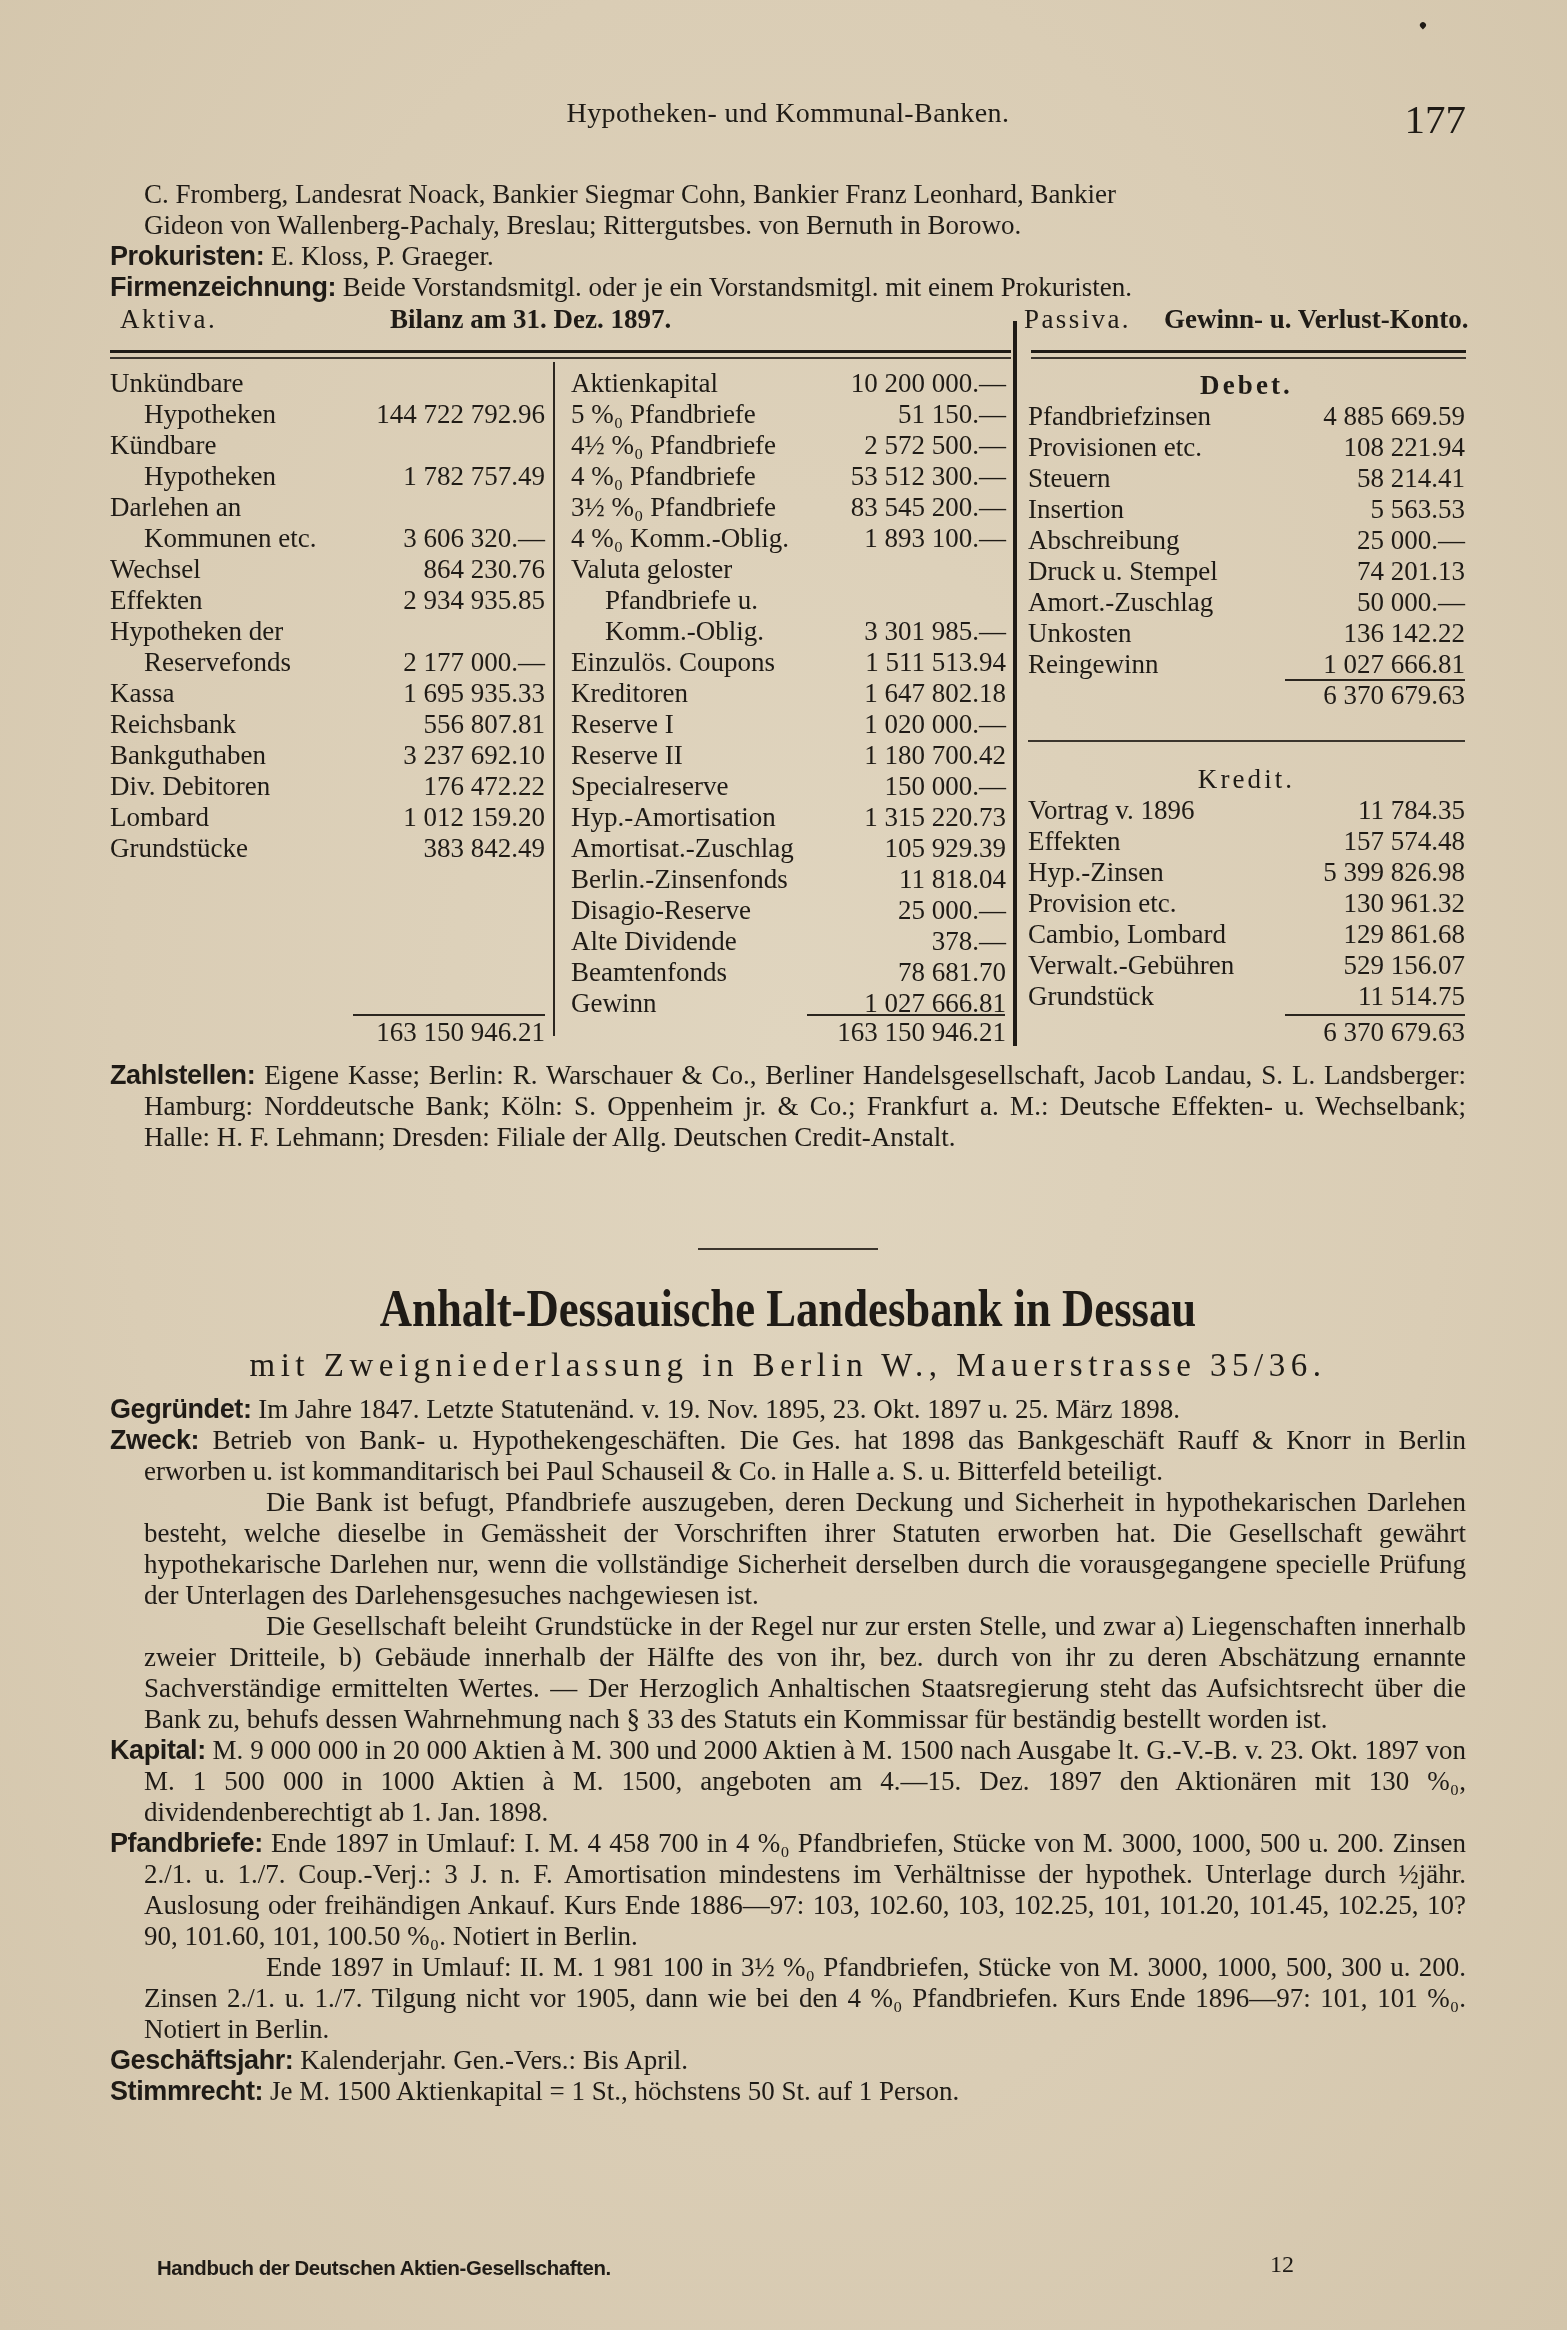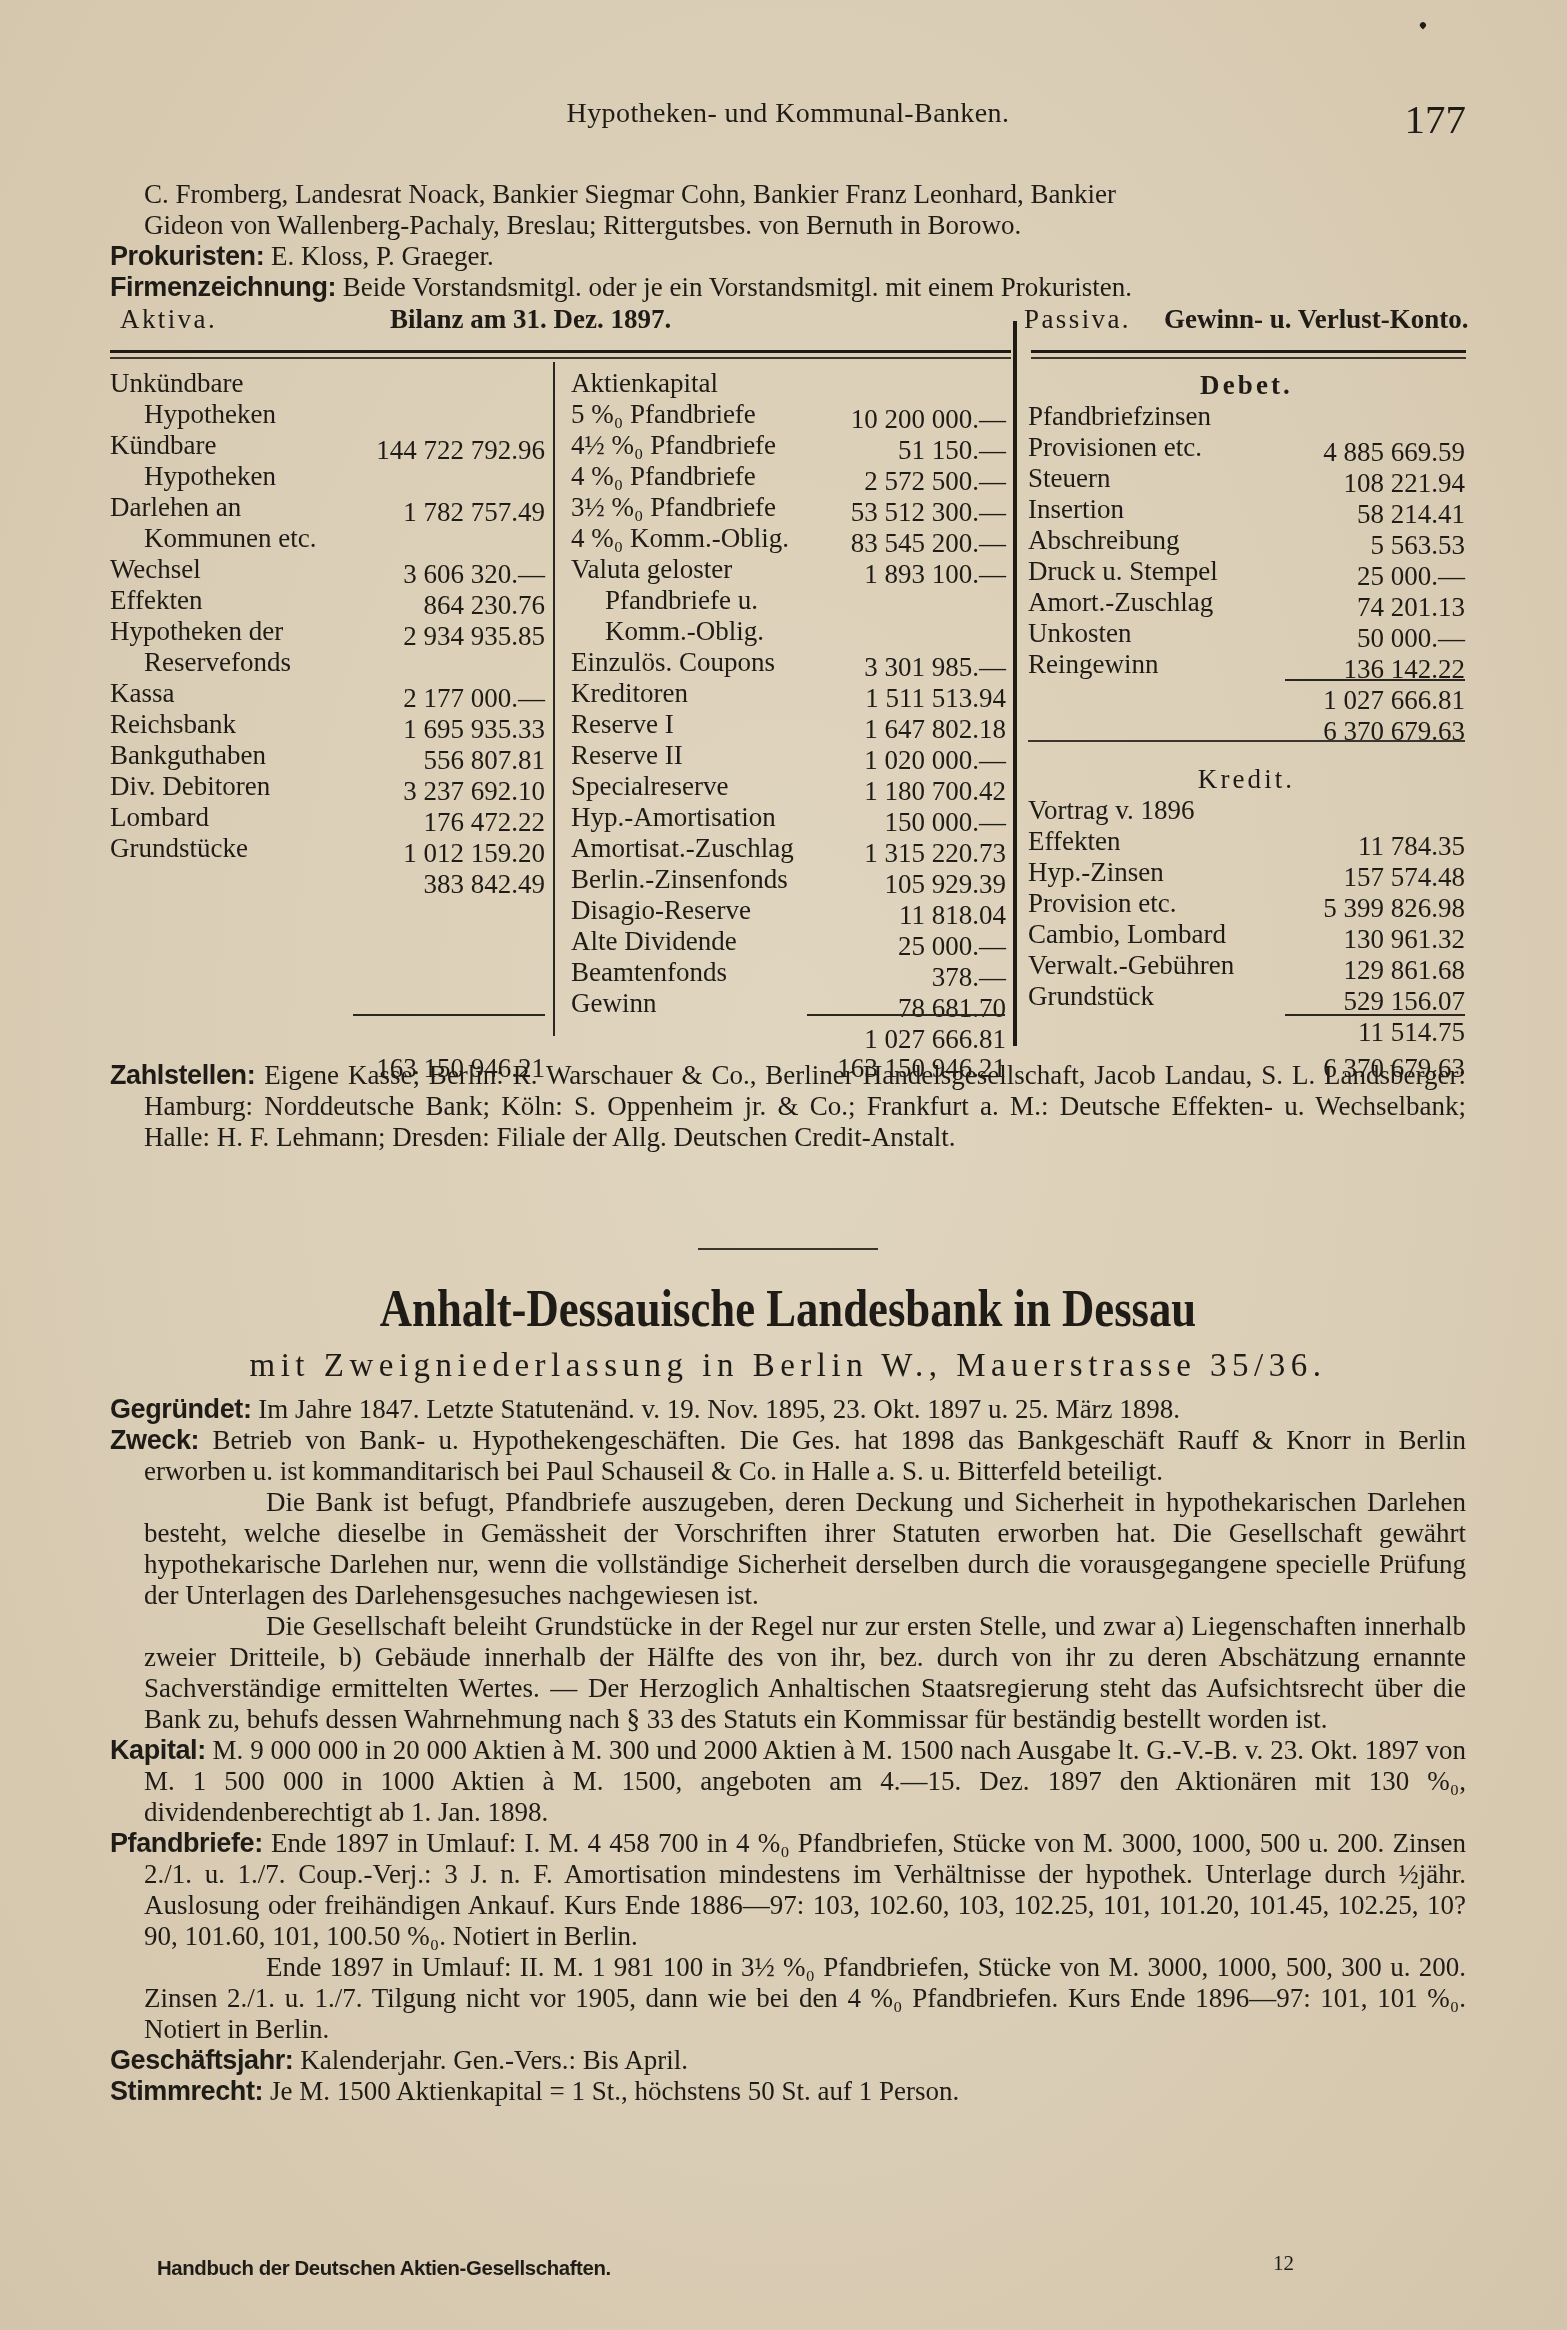--- a/index.html
+++ b/index.html
@@ -46,39 +46,39 @@
 
   .rule-thick { position: absolute; height: 3.1px; background: #1f1b16; }
   .rule-thin { position: absolute; height: 1.6px; background: #3b352d; }
   .vline { position: absolute; width: 1.6px; background: #2b261f; }
   .vline-thick { position: absolute; width: 3.9px; background: #1f1b16; }
 
   .col { position: absolute; font-size: 27px; line-height: 31px; }
   .row { position: relative; height: 31px; white-space: nowrap; }
   .row .lab { position: absolute; left: 0; }
   .row .lab.sub { left: 34px; }
-  .row .val { position: absolute; right: 0; margin-top: 36px; }
+  .row .val { position: absolute; right: 0; }
   .row.center { text-align: center; letter-spacing: 3.1px; }
   .sum-line { position: absolute; height: 1.6px; background: #2b261f; }
   .divider { position: absolute; left: 698px; top: 1248px; width: 180px; height: 1.6px; background: #3b352d; }
   .h1 {
     position: absolute; top: 1279px; left: 110px; width: 1356px; text-align: center;
     font-size: 52px; font-weight: bold; letter-spacing: 0px;
     font-family: "Liberation Serif", "DejaVu Serif", serif;
     transform: scaleX(0.86); transform-origin: center;
   }
   .h2 {
     position: absolute; top: 1347px; left: 110px; width: 1356px; text-align: center;
     font-size: 33px; letter-spacing: 5.5px;
   }
   .footer {
     position: absolute; top: 2257px; left: 157px; width: 1137px; font-size: 20.4px;
   }
   .footer .left { position: absolute; left: 0; font-family: "Liberation Sans", "DejaVu Sans", sans-serif; font-weight: bold; letter-spacing: -0.4px; }
-  .footer .right { position: absolute; right: 0; font-size: 21px; top: -6.3px; }
+  .footer .right { position: absolute; right: 0; font-size: 24px; top: -6.3px; }
 </style>
 </head>
 <body>
 
 <div class="page">
   <div class="mark"></div>
 
   <div class="running-head">
     <div class="title">Hypotheken- und Kommunal-Banken.</div>
     <div class="pageno">177</div>

